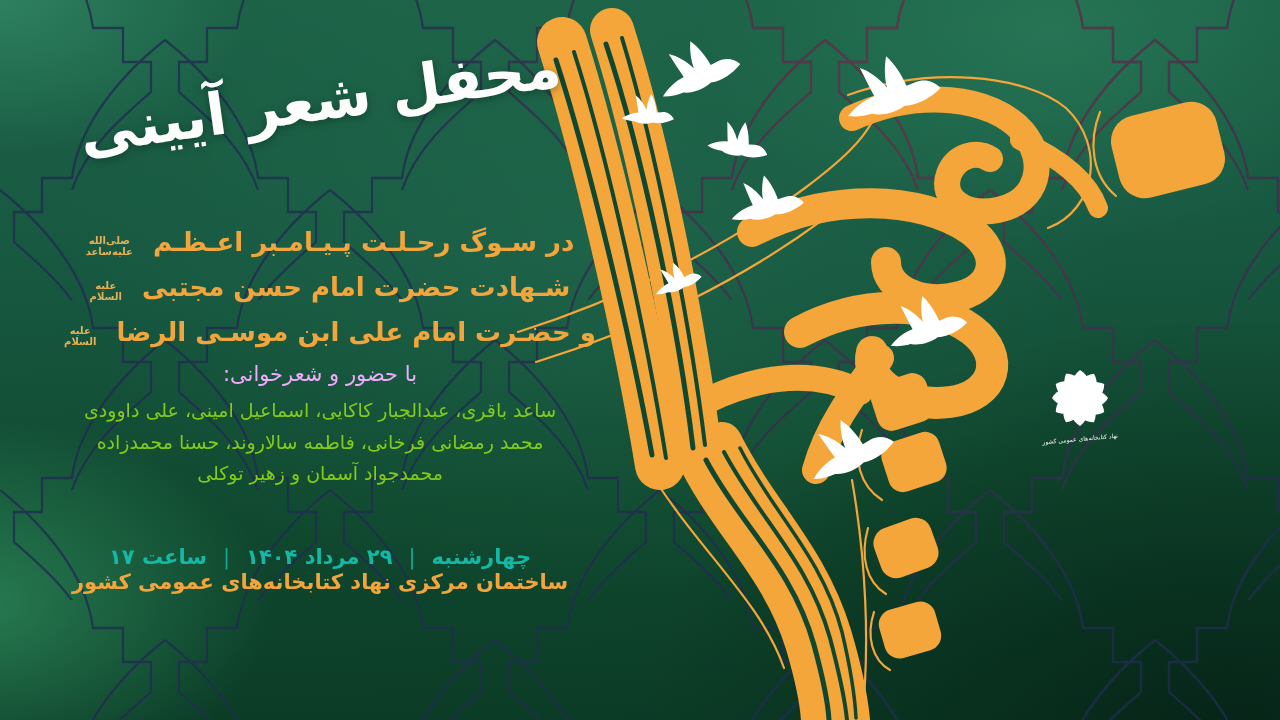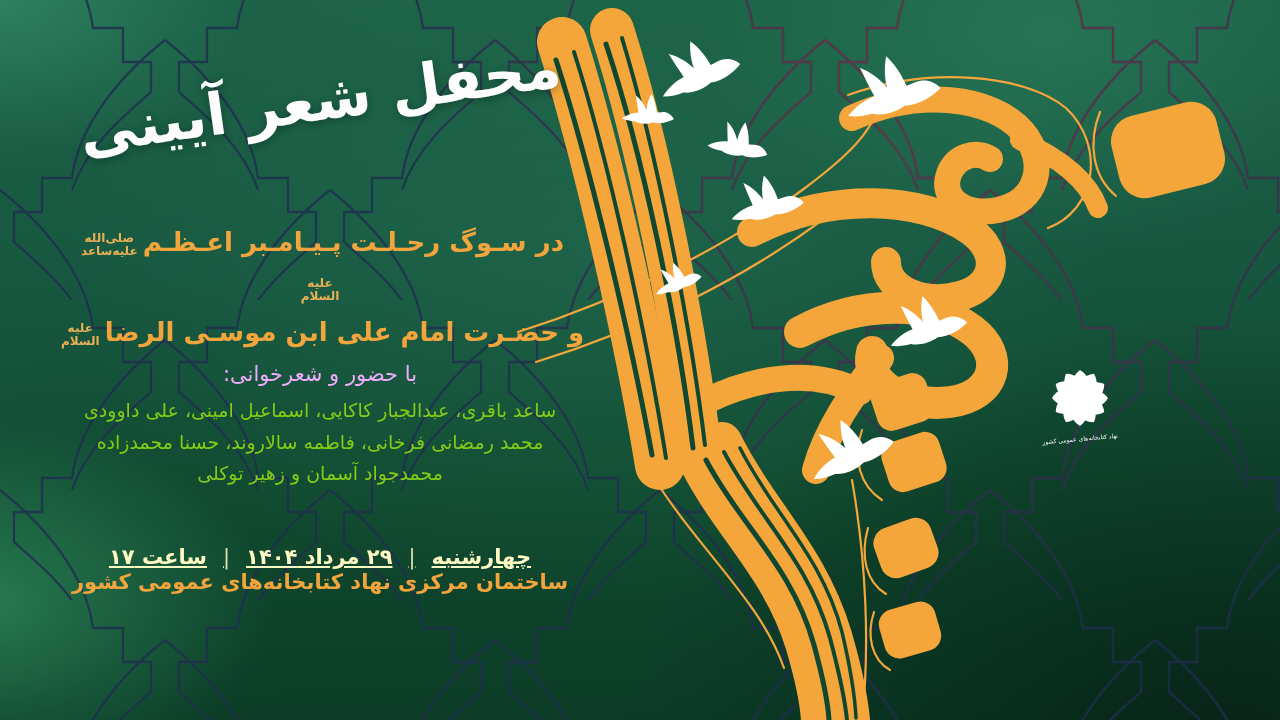--- a/index.html
+++ b/index.html
@@ -16,29 +16,29 @@
   svg.pattern,svg.art{position:absolute;top:0;display:block;}
   svg.pattern{left:0;}
   svg.art{left:500px;}
   .content{position:absolute;left:40px;top:0;width:560px;height:720px;
     direction:rtl;text-align:center;color:#fff;}
   .title{position:absolute;top:66px;left:0;width:100%;margin:0;
     font-size:58px;font-weight:bold;color:#FDFDFD;
     transform:rotate(-8deg);text-shadow:0 2px 8px rgba(0,20,12,.35);}
   .occasion{position:absolute;top:220px;left:0;width:100%;}
   .occ-line{font-size:26px;font-weight:bold;color:#F2A53C;line-height:45px;white-space:nowrap;}
-  .hon{display:inline-block;vertical-align:-4px;margin:0 5px;
-    font-size:12px;line-height:1.1;font-weight:bold;color:#E8B054;}
+  .hon{display:inline-block;vertical-align:-4px;margin:0 20px;
+    font-size:10px;line-height:1.1;font-weight:bold;color:#E8B054;}
   .hon span{display:block;}
   .intro{position:absolute;top:362px;left:0;width:100%;
     font-size:21px;font-weight:normal;color:#f0abfc;}
   .names{position:absolute;top:395px;left:0;width:100%;
     font-size:19px;line-height:31.5px;color:#84cc16;}
   .schedule{position:absolute;top:545px;left:0;width:100%;
-    font-size:21px;font-weight:bold;color:#fef9c3;white-space:nowrap;text-decoration:underline;}
+    font-size:21px;font-weight:bold;color:#14b8a6;white-space:nowrap;}
   .sep{margin:0 16px;opacity:.85;font-weight:normal;}
   .venue{position:absolute;top:570px;left:0;width:100%;
     font-size:21px;font-weight:bold;color:#F2A53C;}
   .logo{position:absolute;left:1028px;top:366px;width:104px;text-align:center;color:#fff;}
   .logo-caption{margin-top:1px;font-size:6px;letter-spacing:-.2px;white-space:nowrap;
     transform:rotate(-5deg);opacity:.95;}
 </style>
 </head>
 <body>
 
@@ -169,21 +169,21 @@
   </div>
 
   <div class="content">
     <h1 class="title">محفل شعر آیینی</h1>
 
     <div class="occasion">
       <div class="occ-line">
         <span>در سـوگ رحـلـت پـیـامـبر اعـظـم</span><span class="hon"><span>صلی‌الله</span><span>علیه‌ساعد</span></span>
       </div>
       <div class="occ-line">
-        <span class="hon"><span>علیه</span><span>السلام</span></span>
+        <span>شـهادت حضرت امام حسن مجتبی</span><span class="hon"><span>علیه</span><span>السلام</span></span>
       </div>
       <div class="occ-line">
         <span>و حضـرت امام علی ابن موسـی الرضا</span><span class="hon"><span>علیه</span><span>السلام</span></span>
       </div>
     </div>
 
     <div class="intro">با حضور و شعرخوانی:</div>
 
     <div class="names">
       <div>ساعد باقری، عبدالجبار کاکایی، اسماعیل امینی، علی داوودی</div>

